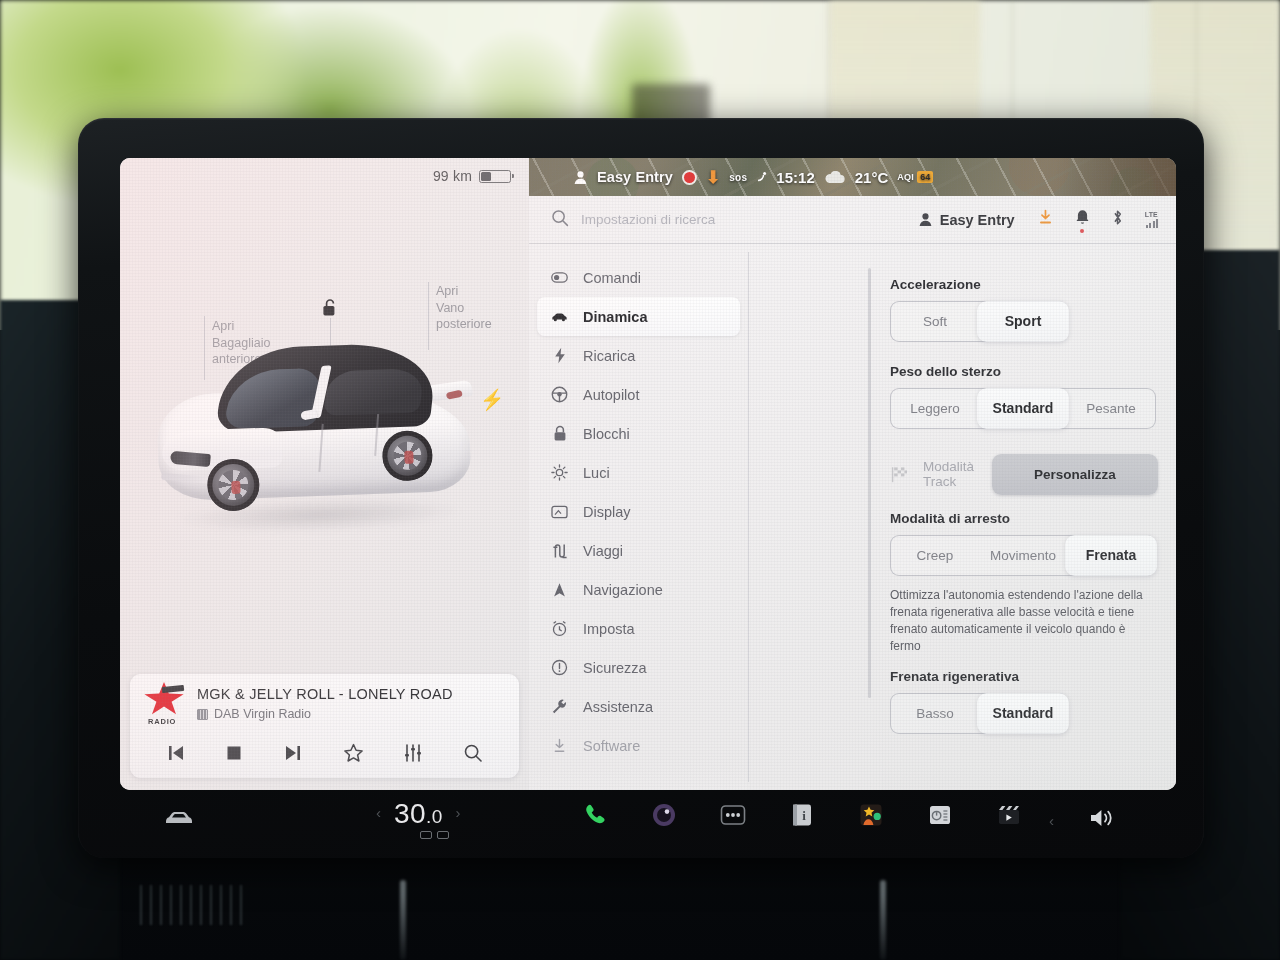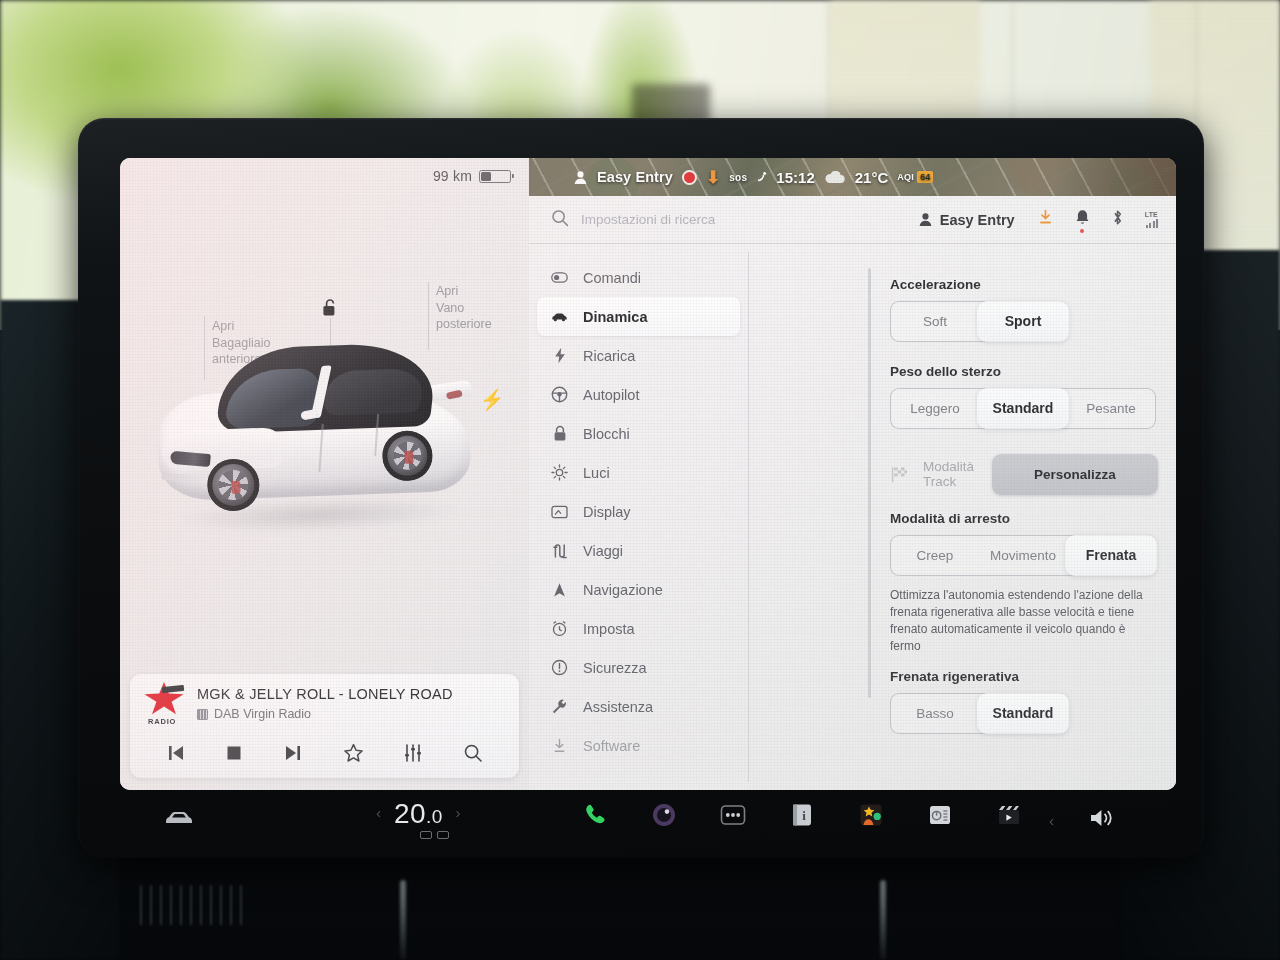--- a/index.html
+++ b/index.html
@@ -861,21 +861,21 @@
     <div class="taskbar">
 
       <svg class="tb-car" viewBox="0 0 30 22">
         <path d="M2 15.6c0-2.6 1-3.8 3-4.4l2.6-3.4C8.4 6.6 9.6 6 11.2 6h7.6c1.6 0 2.8.6 3.6 1.8l2.6 3.4c2 .6 3 1.8 3 4.4v1.4H2z" fill="#b9bcc0"></path>
         <path d="M8 11.6h14l-1.8-2.6c-.5-.7-1-1-1.9-1h-6.6c-.9 0-1.4.3-1.9 1z" fill="#0c0f11"></path>
       </svg>
 
       <div class="climate">
         <span class="chev">‹</span>
         <span class="temp-big">
-          <span>20</span><small>.0</small>
+          <span>30</span><small>.0</small>
         </span>
         <span class="chev">›</span>
       </div>
       <div class="seat-icos">
         <span class="seat-ico"></span>
         <span class="seat-ico"></span>
       </div>
 
       <div class="tb-apps">
         <span class="app-ico">

